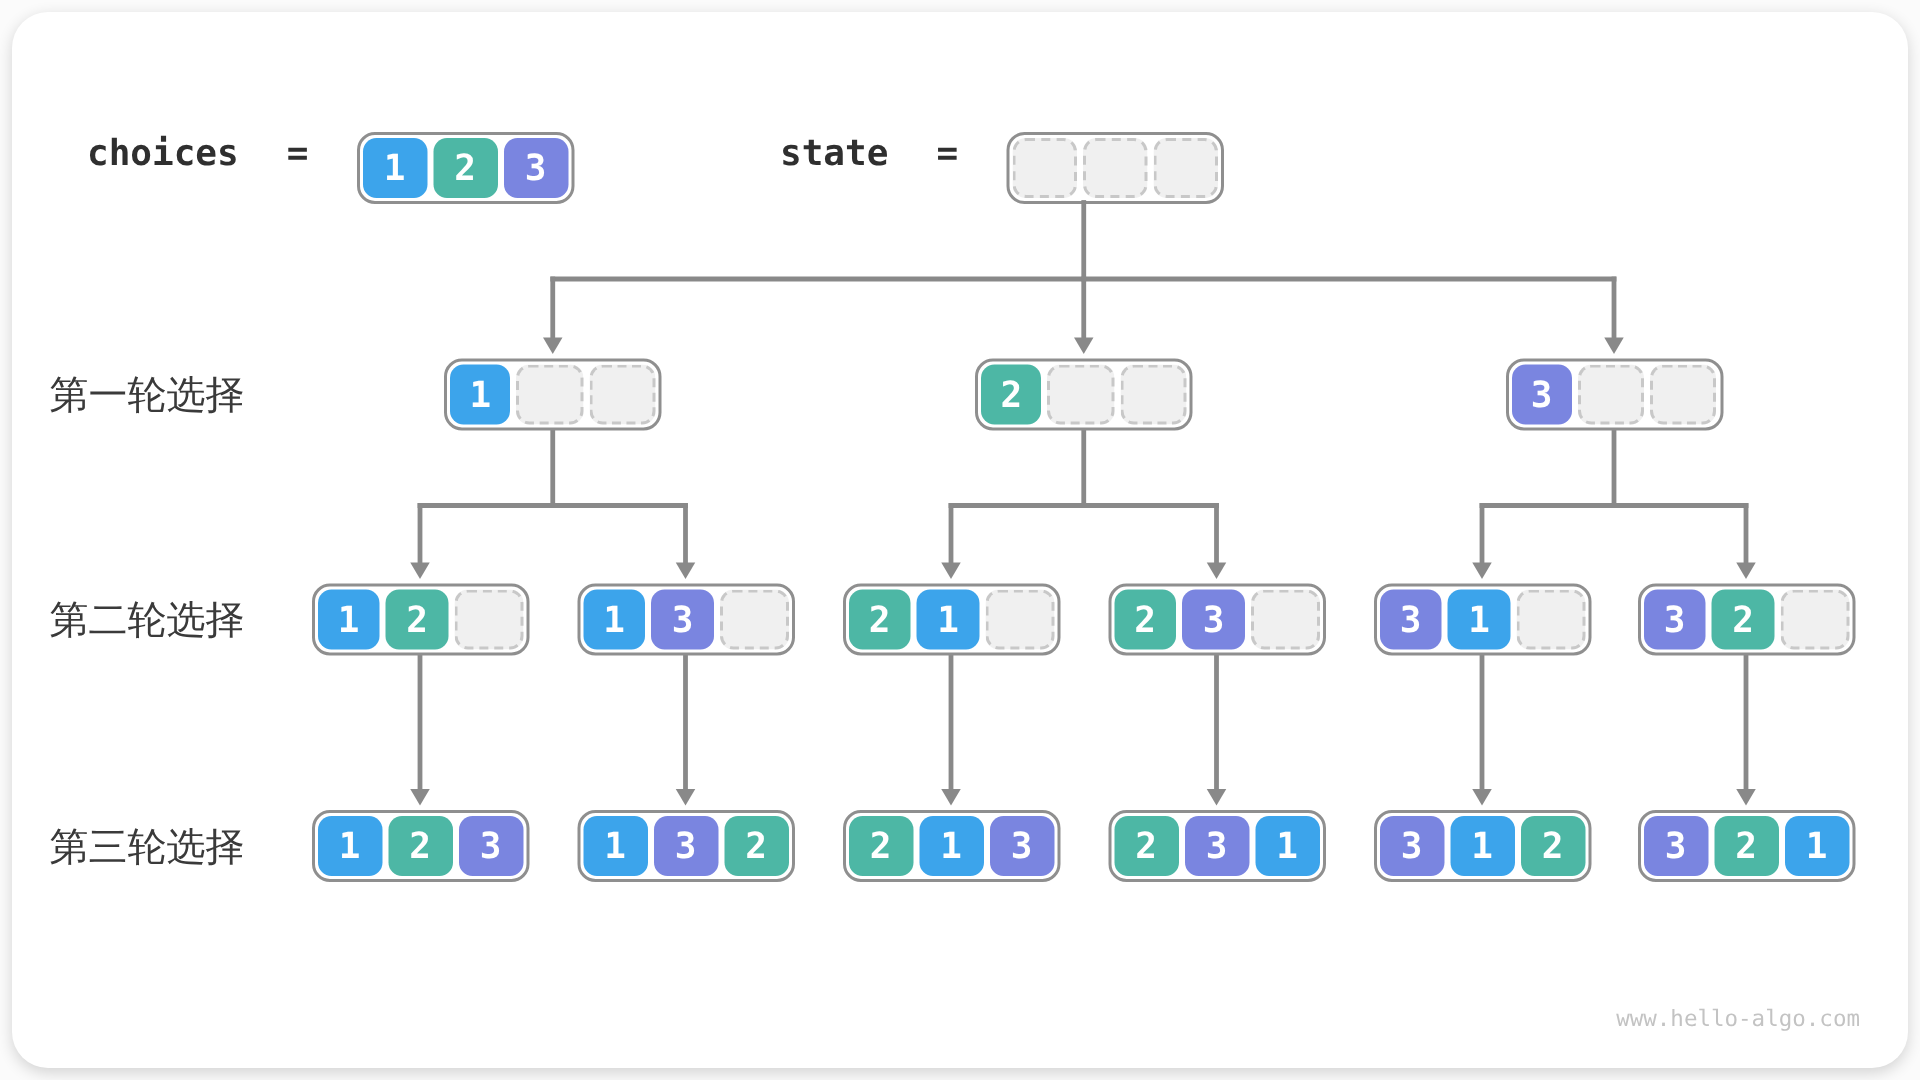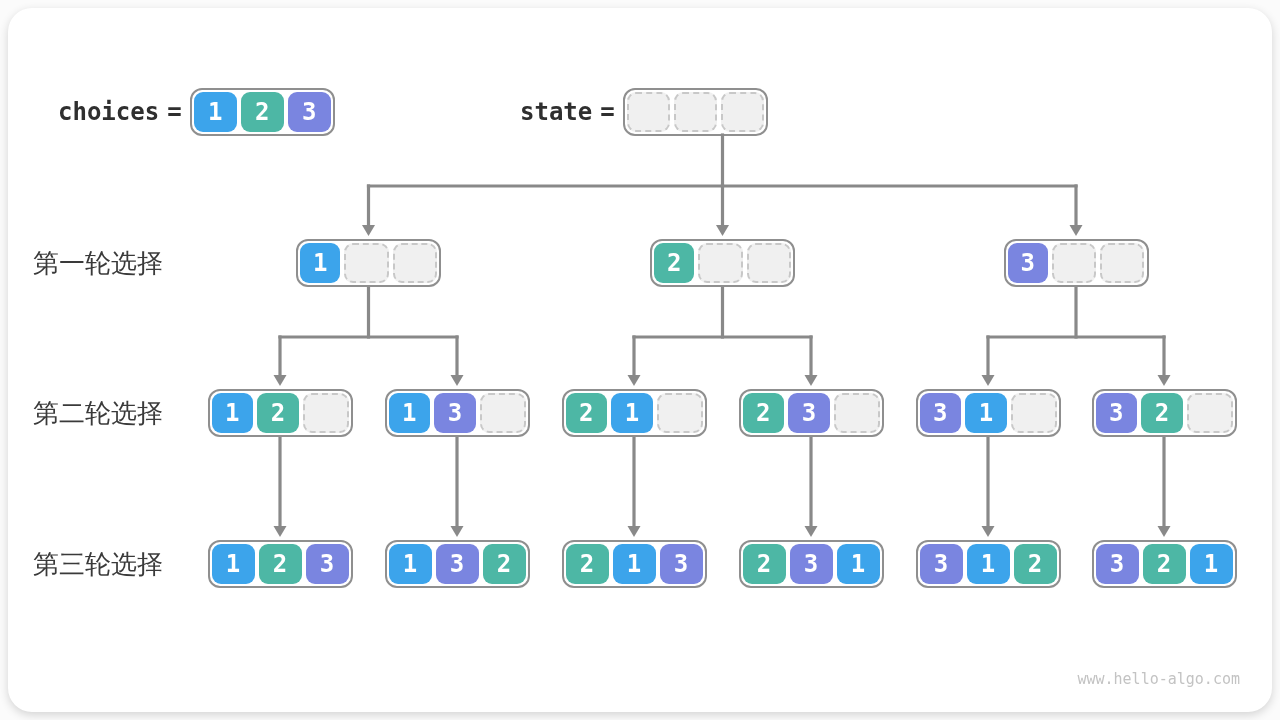--- a/index.html
+++ b/index.html
@@ -9,21 +9,21 @@
     --ink:#2f2f2f; --cn:#3a3a3a; --wm:#c3c3c3;
   }
   *{margin:0;padding:0;box-sizing:border-box;}
   html,body{width:1280px;height:720px;background:#fbfbfb;overflow:hidden;
     font-family:"Liberation Sans",sans-serif;}
   #card{position:absolute;left:8px;top:8px;width:1264px;height:704px;
     background:#ffffff;border-radius:24px;box-shadow:0 3px 10px rgba(0,0,0,.16);}
   #stage{position:absolute;left:0;top:0;width:1280px;height:720px;}
   .mono{font-family:"DejaVu Sans Mono",monospace;font-weight:bold;
     color:var(--ink);font-size:24px;}
-  .legend{position:absolute;display:flex;align-items:center;gap:8px;height:48px;}
+  .legend{position:absolute;display:flex;align-items:flex-start;gap:32px;height:48px;}
   .array-box{width:145px;height:48px;border:2px solid var(--cont-border);
     border-radius:12px;background:#fff;display:flex;gap:4px;padding:2px;flex:none;}
   .slot{flex:1;border-radius:9px;display:flex;align-items:center;justify-content:center;
     font-family:"DejaVu Sans Mono",monospace;font-weight:bold;font-size:24px;color:#fff;}
   .slot.empty{background:var(--empty-fill);border:2px dashed var(--empty-border);}
   .node{position:absolute;}
   .row-label{position:absolute;left:33px;width:180px;height:38px;line-height:38px;
     font-size:26px;font-weight:500;color:var(--cn);}
   #edges{position:absolute;left:0;top:0;pointer-events:none;}
   #watermark{position:absolute;left:1060px;top:670px;width:180px;text-align:right;

